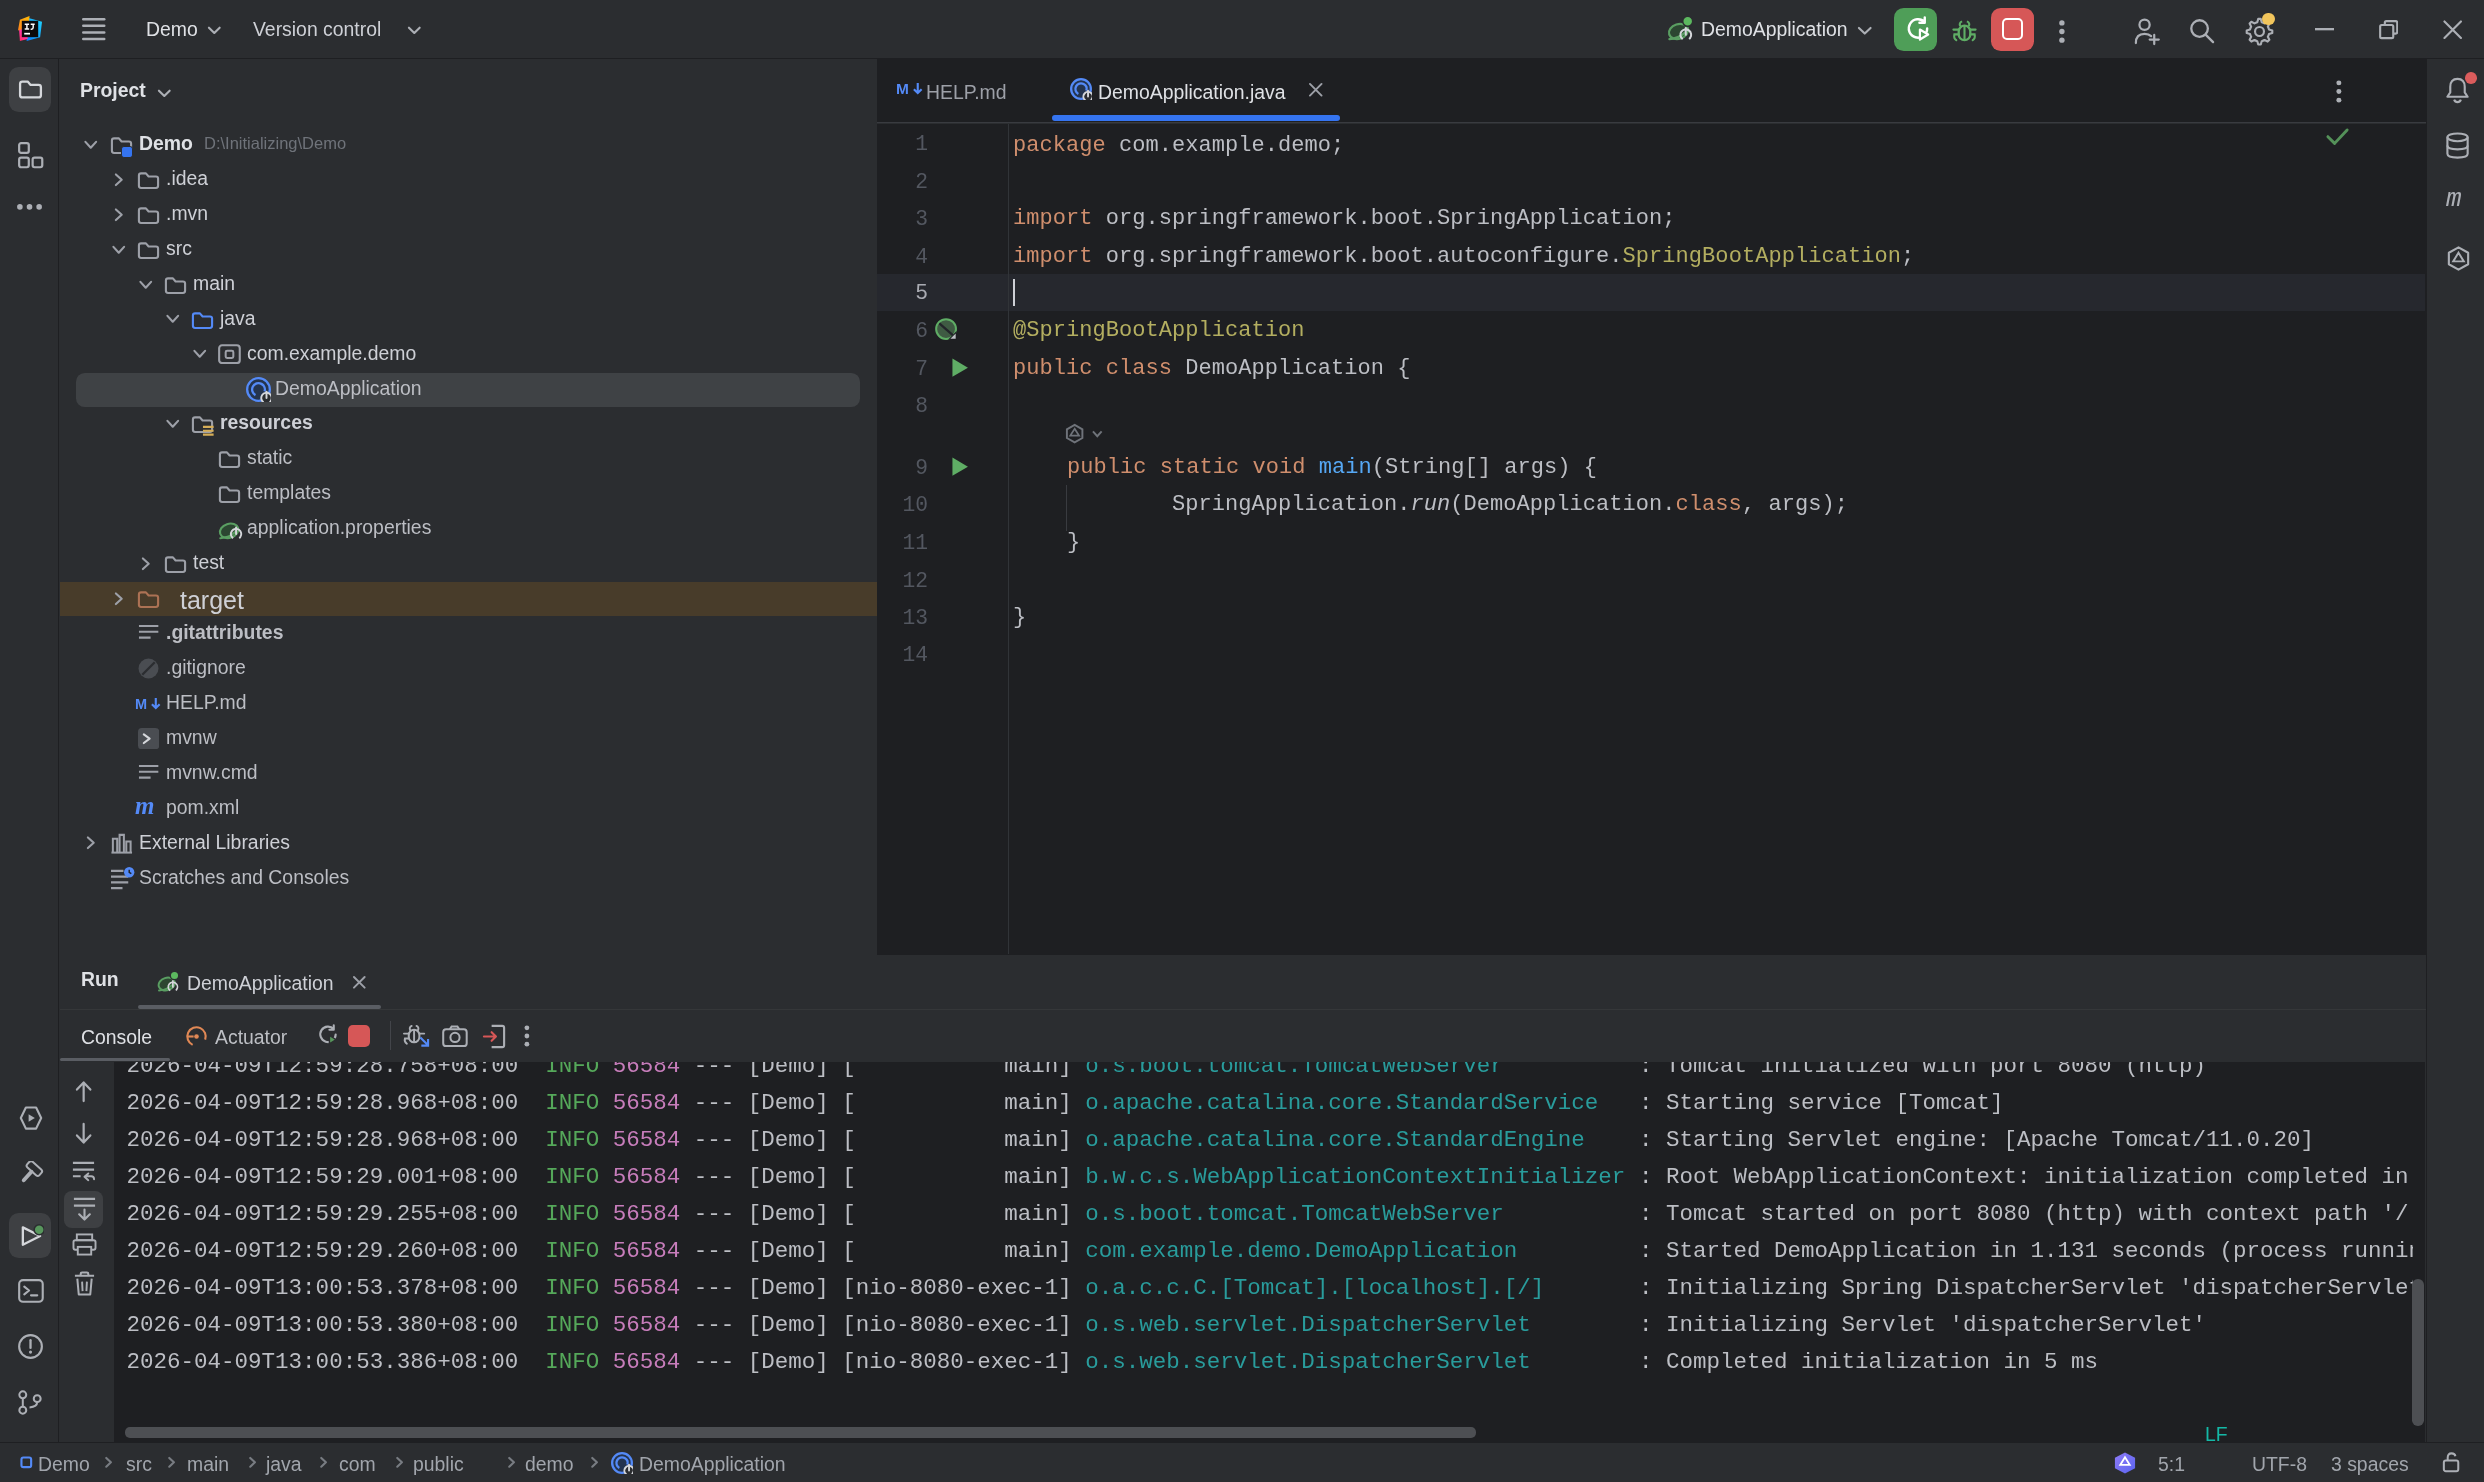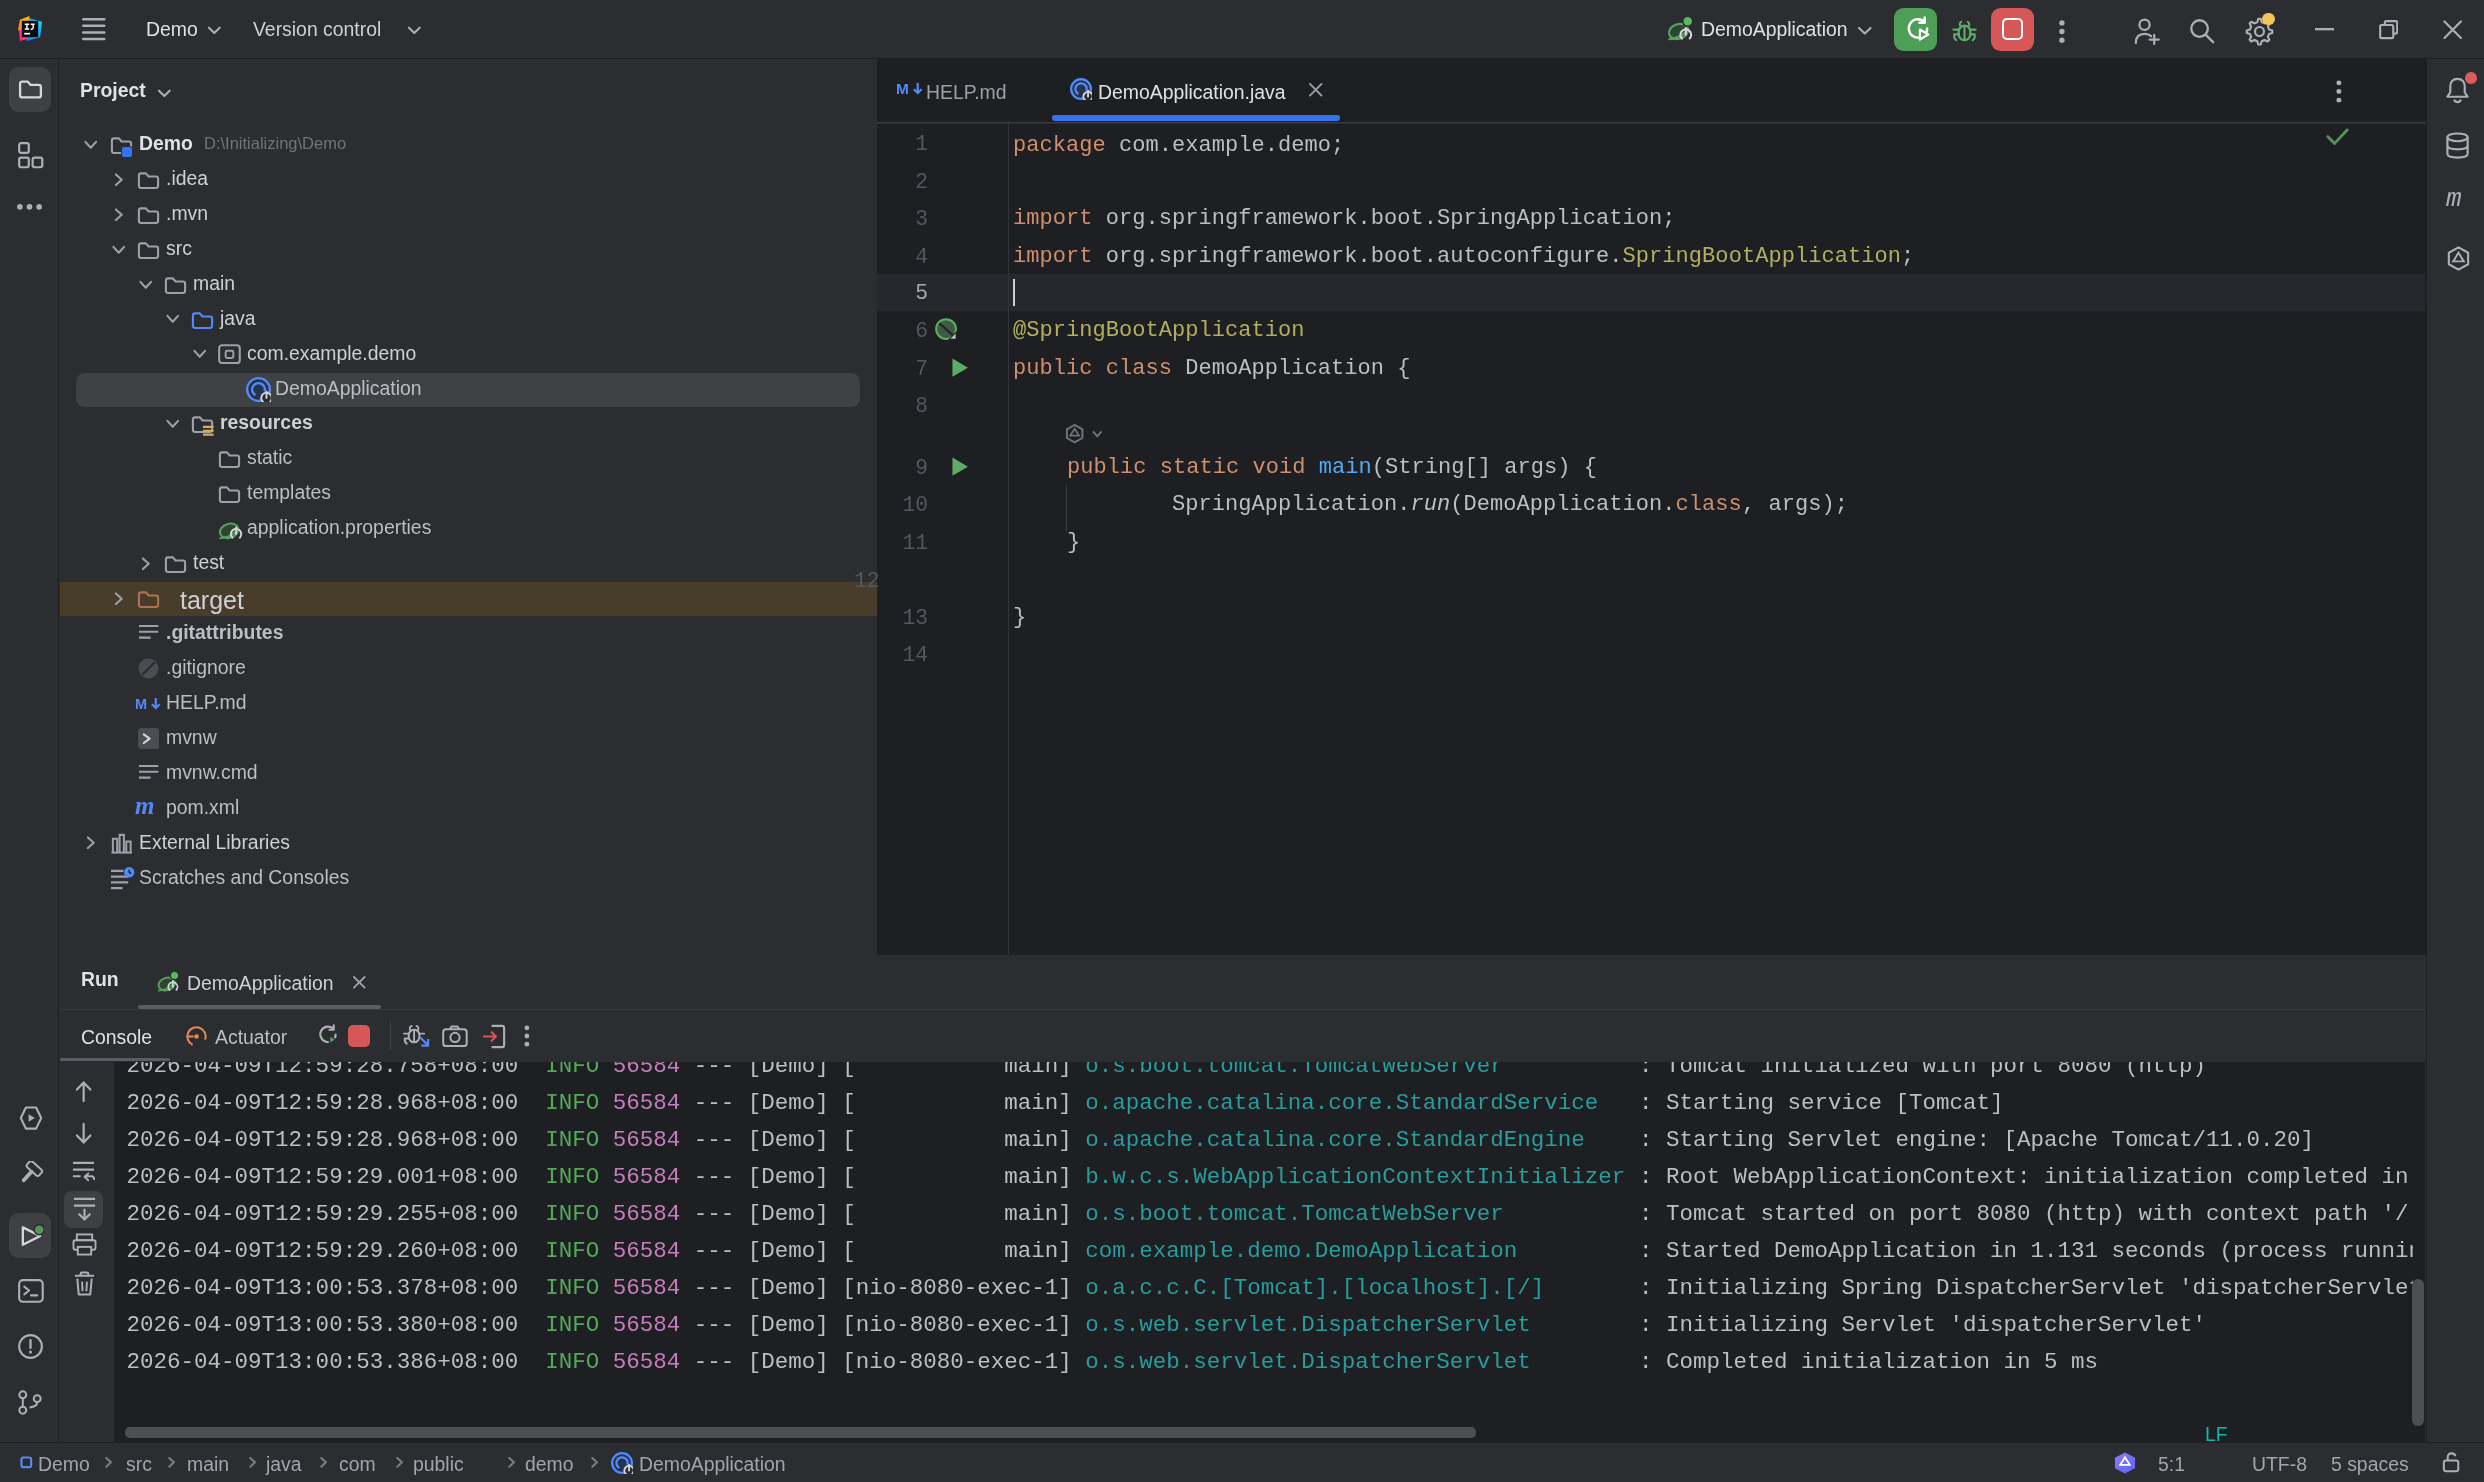--- a/index.html
+++ b/index.html
@@ -318,21 +318,21 @@
 <div class="abs mono" style="left:854px;top:170px;width:74px;text-align:right;font-size:21.3px;color:#535760">2</div>
 <div class="abs mono" style="left:854px;top:207px;width:74px;text-align:right;font-size:21.3px;color:#535760">3</div>
 <div class="abs mono" style="left:854px;top:245px;width:74px;text-align:right;font-size:21.3px;color:#535760">4</div>
 <div class="abs mono" style="left:854px;top:281px;width:74px;text-align:right;font-size:21.3px;color:#a9abb2">5</div>
 <div class="abs mono" style="left:854px;top:319px;width:74px;text-align:right;font-size:21.3px;color:#535760">6</div>
 <div class="abs mono" style="left:854px;top:357px;width:74px;text-align:right;font-size:21.3px;color:#535760">7</div>
 <div class="abs mono" style="left:854px;top:394px;width:74px;text-align:right;font-size:21.3px;color:#535760">8</div>
 <div class="abs mono" style="left:854px;top:456px;width:74px;text-align:right;font-size:21.3px;color:#535760">9</div>
 <div class="abs mono" style="left:854px;top:493px;width:74px;text-align:right;font-size:21.3px;color:#535760">10</div>
 <div class="abs mono" style="left:854px;top:531px;width:74px;text-align:right;font-size:21.3px;color:#535760">11</div>
-<div class="abs mono" style="left:854px;top:569px;width:74px;font-size:21.3px;color:#535760">12</div>
+<div class="abs mono" style="left:854px;top:569px;width:74px;text-align:right;font-size:21.3px;color:#535760">12</div>
 <div class="abs mono" style="left:854px;top:606px;width:74px;text-align:right;font-size:21.3px;color:#535760">13</div>
 <div class="abs mono" style="left:854px;top:643px;width:74px;text-align:right;font-size:21.3px;color:#535760">14</div>
 <svg style="position:absolute;left:935px;top:318px" width="25" height="25" viewBox="0 0 26 26" fill="none">
       <circle cx="11.5" cy="11.5" r="10.3" fill="#3f5b43" stroke="#5fad65" stroke-width="2.1"></circle>
       <path d="M4.5 5.5 L18.5 17.8" stroke="#23252a" stroke-width="2.4"></path>
       <path d="M13.5 22.5 L22.5 22.5 L22.5 13.5 Z" fill="#1e1f22"></path>
       <path d="M16 21.5 L21.5 21.5 L21.5 16 Z" fill="#bcbec4"></path>
     </svg>
 <svg style="position:absolute;left:950px;top:357px" width="19.4" height="21.3" viewBox="0 0 20 22" fill="none">
       <path d="M2.5 1.5 L18.5 11 L2.5 20.5 Z" fill="#5fad65"></path>
@@ -502,18 +502,18 @@
           <stop offset="0" stop-color="#8f7bf7"></stop>
           <stop offset="1" stop-color="#5a64f0"></stop>
         </linearGradient>
       </defs>
       <path d="M12.5 1.5 L23 7 V18 L12.5 23.5 L2 18 V7 Z" fill="url(#aig)"></path>
       <path d="M12.5 6.5 L17.5 14.5 H7.5 Z" stroke="#fff" stroke-width="1.8" fill="none"></path>
     </svg>
 <div class="abs" style="left:2158px;top:1453px;font-size:19.4px;color:#a1a5ac">5:1</div>
 <div class="abs" style="left:2205px;top:1423px;font-size:19.4px;color:#14b8a6">LF</div>
 <div class="abs" style="left:2252px;top:1453px;font-size:19.4px;color:#a1a5ac">UTF-8</div>
-<div class="abs" style="left:2331px;top:1453px;font-size:19.4px;color:#a1a5ac">5 spaces</div>
+<div class="abs" style="left:2331px;top:1453px;font-size:19.4px;color:#a1a5ac">3 spaces</div>
 <svg style="position:absolute;left:2440px;top:1450px" width="25" height="25" viewBox="0 0 26 26" fill="none">
       <rect x="4" y="11" width="15" height="11" rx="2" stroke="#acafb5" stroke-width="2.1"></rect>
       <path d="M8 11 V8 q0-4.5 4-4.5 q3.5 0 4 3" stroke="#acafb5" stroke-width="2.1" fill="none"></path>
     </svg>
 </div>
 
 </body></html>

